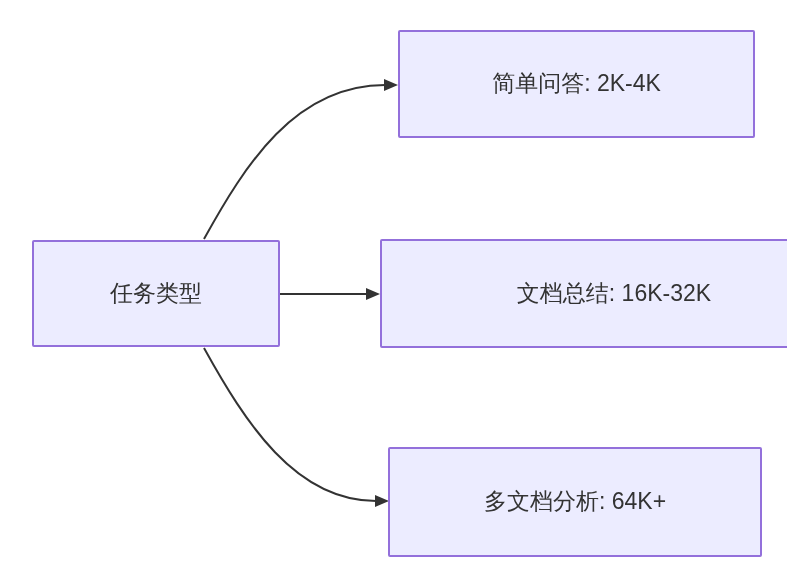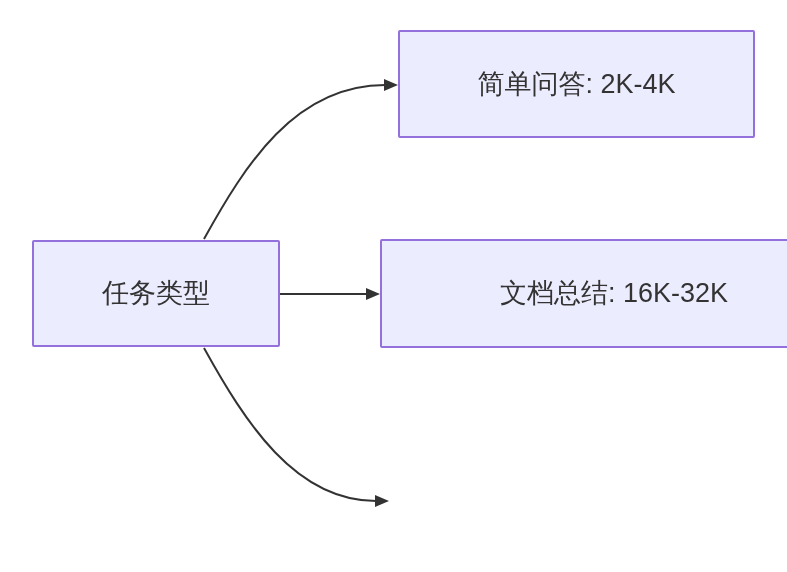--- a/index.html
+++ b/index.html
@@ -39,21 +39,21 @@
   }
   .node {
     position: absolute;
     background: var(--node-fill);
     border: 2px solid var(--node-border);
     border-radius: 2px;
     display: flex;
     align-items: center;
     justify-content: center;
     color: var(--text);
-    font-size: 27px;
+    font-size: 23px;
     line-height: 1.2;
     text-align: center;
     white-space: nowrap;
   }
   .node-root  { left: 32px;  top: 240px; width: 248px; height: 107px; justify-content: center; }
   .node-c0    { left: 398px; top: 30px;  width: 357px; height: 108px; }
   .node-c1    { left: 380px; top: 239px; width: 468px; height: 109px; }
   .node-c2    { left: 388px; top: 447px; width: 374px; height: 110px; }
 </style>
 </head>
@@ -78,14 +78,17 @@
   </div>
 
   <div class="node node-c0">
     <span>简单问答: 2K-4K</span>
   </div>
 
   <div class="node node-c1">
     <span>文档总结: 16K-32K</span>
   </div>
 
+  <div class="node node-c2">
+    <span>多文档分析: 64K+</span>
+  </div>
 
 </div>
 
 </body></html>

